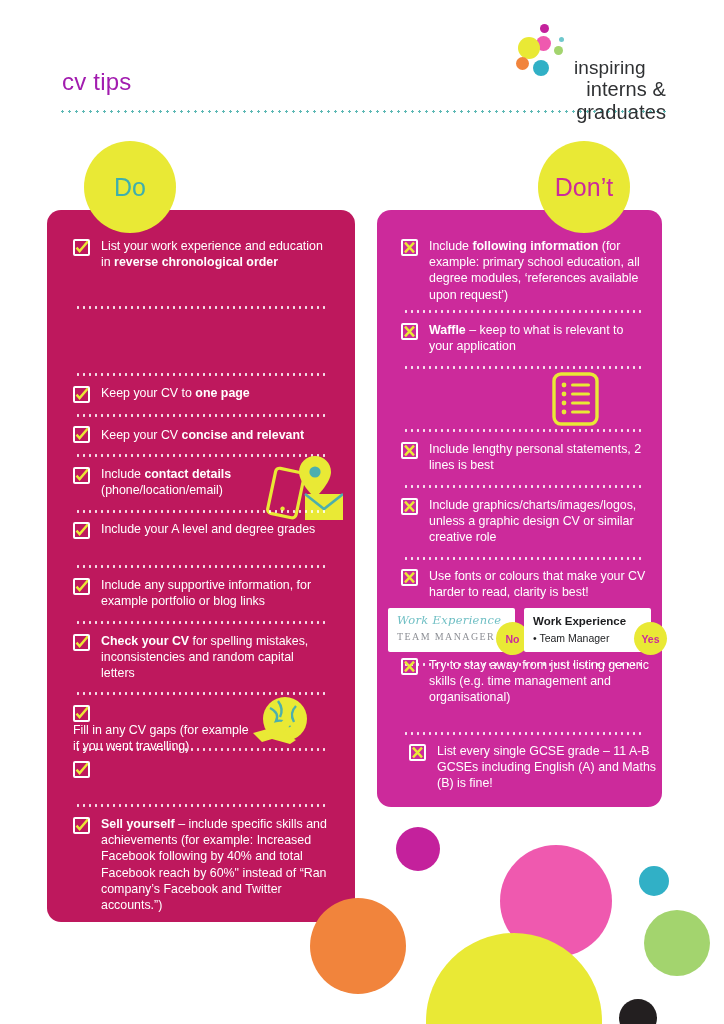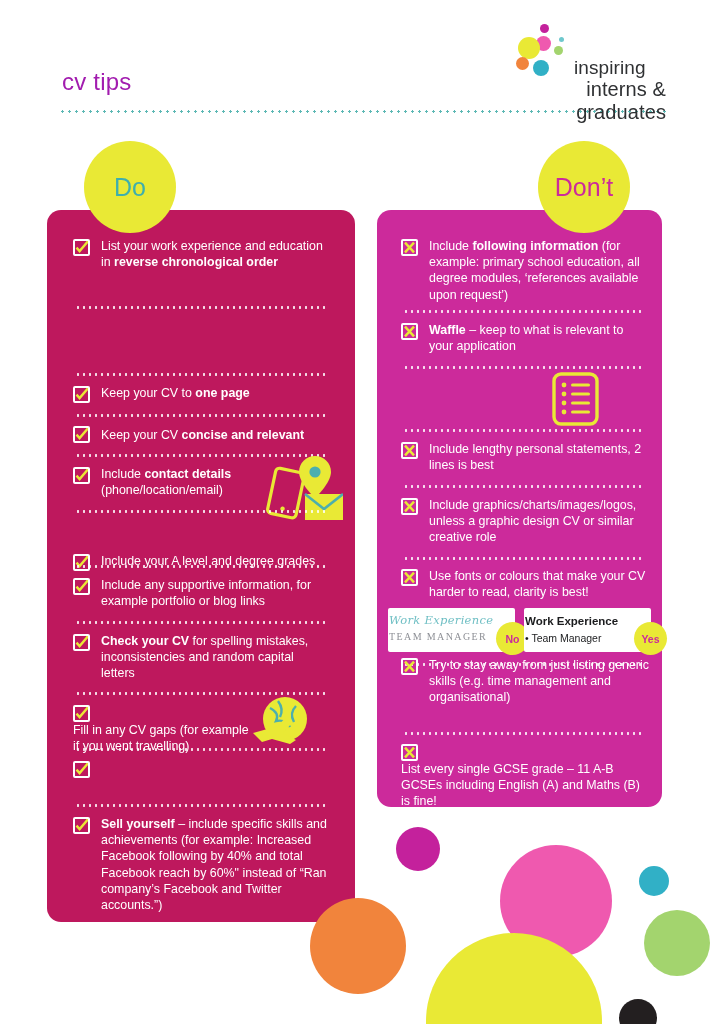--- a/index.html
+++ b/index.html
@@ -63,21 +63,21 @@
     background-size: 6px 3px; background-repeat: repeat-x;
   }
 
   
   .accent { position: absolute; }
 
   
   .examples { position: absolute; left: 0; width: 100%; display: flex; gap: 9px; }
   .ex-card {
     position: relative; background: #FFFFFF; border-radius: 2px;
-    height: 44px; padding: 6px 1px; flex: 1 1 0; min-width: 0;
+    height: 44px; padding: 6px 9px; flex: 1 1 0; min-width: 0;
   }
   .ex-bad-title {
     font-family: "DejaVu Serif", serif; font-style: italic;
     color: #6FBFC4; font-size: 11.5px; line-height: 13px; letter-spacing: .3px;
   }
   .ex-bad-sub {
     font-family: "Liberation Serif", serif; color: #8E9096;
     font-size: 10px; letter-spacing: 1.4px; margin-top: 4px;
   }
   .ex-good-title { color: #1B1C1E; font-size: 11.5px; font-weight: 700; line-height: 14px; }
@@ -173,21 +173,21 @@
       <span class="mark">
         <span class="box"></span>
         <svg width="17" height="17" viewBox="0 0 17 17">
             <path d="M3.5 8.6 L6.6 12.1 L15 2.2" fill="none" stroke="#E9E935" stroke-width="2.4"></path>
           </svg>
       </span>
       <span class="txt">Include <b>contact details</b> (phone/location/email)</span>
     </div>
     <div class="divider" style="position:absolute; left:26px; top:300px; width:250px;"></div>
 
-    <div class="item" style="position:absolute; left:26px; top:311px; width:250px;margin-top:32px;">
+    <div class="item" style="position:absolute; left:26px; top:311px; width:250px;">
       <span class="mark">
         <span class="box"></span>
         <svg width="17" height="17" viewBox="0 0 17 17">
             <path d="M3.5 8.6 L6.6 12.1 L15 2.2" fill="none" stroke="#E9E935" stroke-width="2.4"></path>
           </svg>
       </span>
       <span class="txt">Include your A level and degree grades</span>
     </div>
     <div class="divider" style="position:absolute; left:26px; top:355px; width:250px;"></div>
 
@@ -345,21 +345,21 @@
       <span class="mark">
         <span class="box"></span>
         <svg width="17" height="17" viewBox="0 0 17 17">
             <path d="M4 3.6 L13 13.4 M13 3.6 L4 13.4" fill="none" stroke="#E9E935" stroke-width="2.4"></path>
           </svg>
       </span>
       <span class="txt">Try to stay away from just listing generic skills (e.g. time management and organisational)</span>
     </div>
     <div class="divider" style="position:absolute; left:24px; top:522px; width:238px;"></div>
 
-    <div class="item" style="position:absolute; left:24px; top:533px; width:248px;flex-direction:column;">
+    <div class="item" style="position:absolute; left:32px; top:533px; width:248px;">
       <span class="mark">
         <span class="box"></span>
         <svg width="17" height="17" viewBox="0 0 17 17">
             <path d="M4 3.6 L13 13.4 M13 3.6 L4 13.4" fill="none" stroke="#E9E935" stroke-width="2.4"></path>
           </svg>
       </span>
       <span class="txt">List every single GCSE grade – 11 A-B GCSEs including English (A) and Maths (B) is fine!</span>
     </div>
   </div>
 

